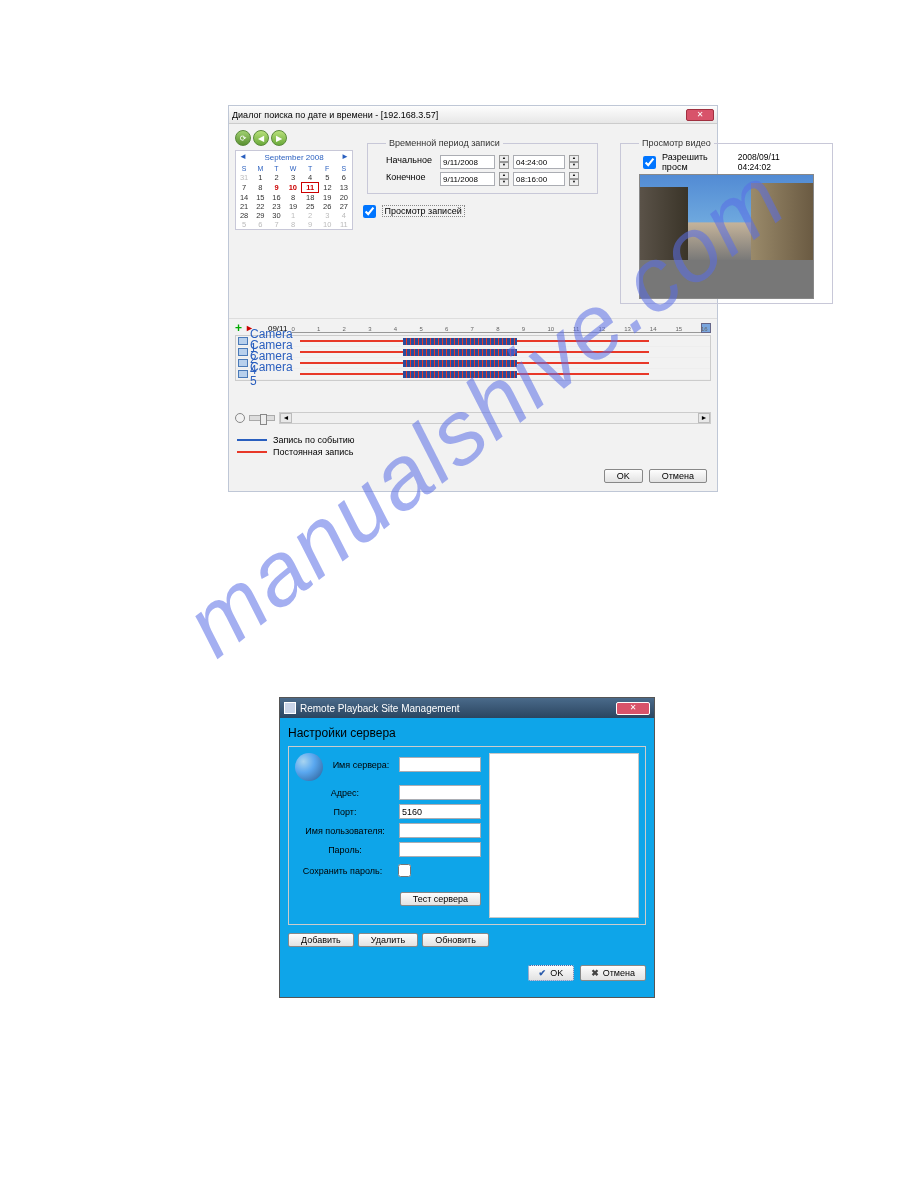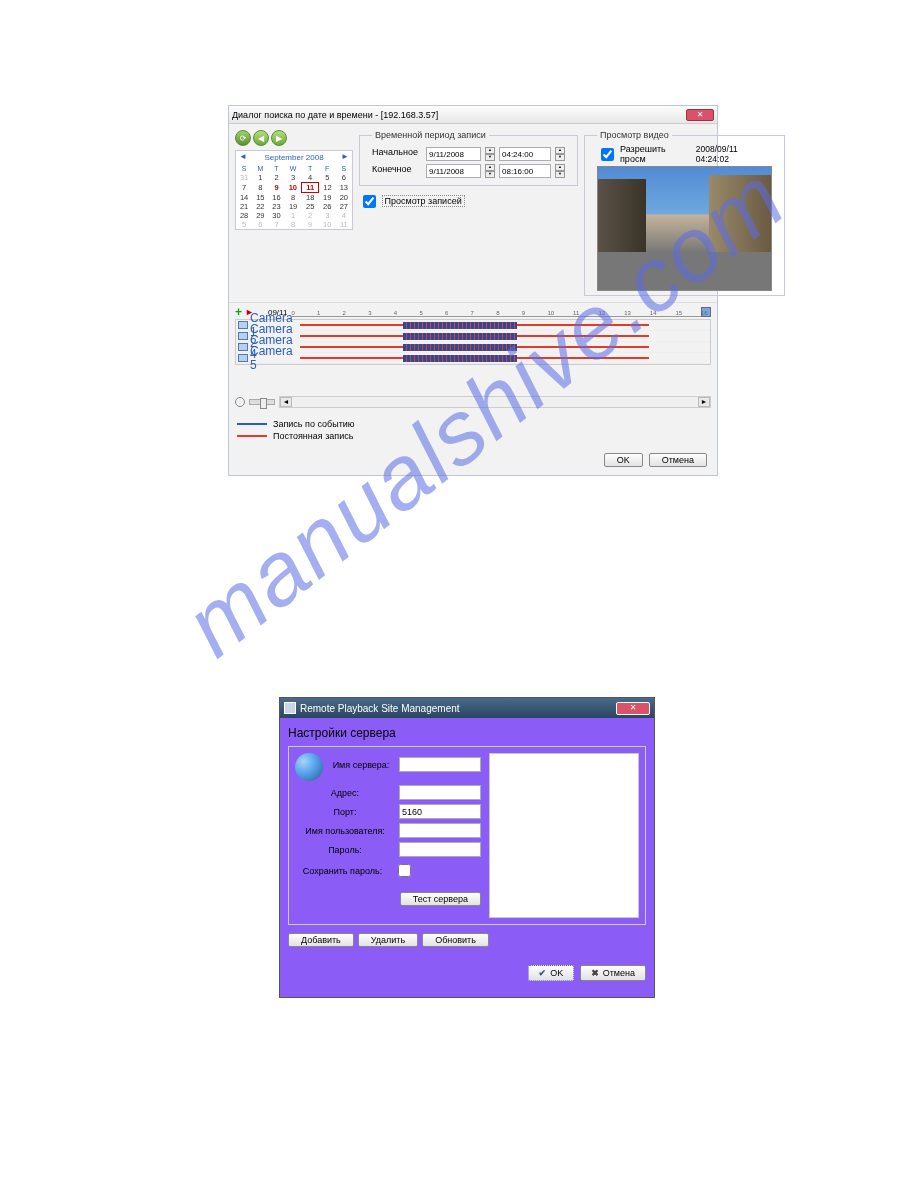--- a/index.html
+++ b/index.html
@@ -21,21 +21,21 @@
   .calendar .cal-hdr .arrow { position: absolute; color: #2a5fbf; font-size: 8px; top: 1px; }
   .calendar .cal-hdr .arrow.prev { left: 3px; }
   .calendar .cal-hdr .arrow.next { right: 3px; }
   .calendar table { border-collapse: collapse; width: 100%; }
   .calendar th { color: #2a5fbf; font-weight: normal; font-size: 7px; }
   .calendar td { text-align: center; font-size: 7.5px; color: #333; padding: 0 1px; }
   .calendar td.dim { color: #bbb; }
   .calendar td.red { color: #c00; font-weight: bold; }
   .calendar td.boxed { border: 1px solid #c00; }
 
-  fieldset { border: 1px solid #c8c8d8; font-size: 9px; padding: 4px 12px; margin: 0; }
+  fieldset { border: 1px solid #c8c8d8; font-size: 9px; padding: 4px 18px; margin: 8px; }
   legend { padding: 0 3px; color: #333; }
   .period-row { display: flex; align-items: flex-start; gap: 4px; margin: 3px 0; }
   .period-row label { width: 50px; font-size: 9px; }
   .period-row input { font-size: 8px; height: 14px; border: 1px solid #abadb3; padding: 0 2px; }
   .date-in { width: 55px; }
   .time-in { width: 52px; }
   .spinner { width: 10px; height: 14px; display:inline-flex; flex-direction:column; }
   .spinner div { flex:1; background:#eee; border:1px solid #999; font-size:4px; text-align:center; line-height:4px; }
   .checkrow { margin-top: 6px; font-size: 9px; }
   .checkrow input { vertical-align: middle; }
@@ -73,21 +73,21 @@
   .tl-footer .hscroll .ar { width:12px; text-align:center; font-size:7px; border:1px solid #bbb; background:#e8e8e8; }
   .tl-footer .hscroll .track { flex:1; }
 
   .legend-section { padding: 2px 8px; font-size: 9px; }
   .legend-section .item { display:flex; align-items:center; gap:6px; margin:2px 0; }
   .legend-section .line { width: 30px; height: 2px; }
   .dlg1-btns { position:absolute; right:10px; bottom:8px; display:flex; gap:6px; }
   .winbtn { font-size: 9px; padding: 1px 12px; border: 1px solid #888; background: linear-gradient(#fdfdfd,#e2e2e2); border-radius: 2px; }
 
   
-  .dlg2 { position: absolute; left: 279px; top: 697px; width: 376px; background: #8b5cf6; border: 1px solid #555; }
+  .dlg2 { position: absolute; left: 279px; top: 697px; width: 376px; background: #0ea5e9; border: 1px solid #555; }
   .dlg2 .titlebar { height: 20px; background: linear-gradient(#4a6a8a,#2a4560); color: #fff; font-size: 10px; display:flex; align-items:center; padding: 0 4px; }
   .dlg2 .titlebar .ico { width:12px; height:12px; background:#c8d4e8; margin-right:4px; border:1px solid #fff; }
   .dlg2 .titlebar .close { margin-left:auto; background: #d8536a; width: 34px; height: 13px; border: 1px solid #fff; border-radius: 2px; font-size: 8px; text-align:center; color:#fff; }
   .dlg2-body { padding: 8px; }
   .settings-box { border: 1px solid #ccc; padding: 6px; display:flex; gap: 8px; }
   .form-col { width: 186px; }
   .form-title { font-size: 12px; margin-bottom: 6px; }
   .globe { width: 28px; height: 28px; border-radius: 50%; background: radial-gradient(circle at 30% 30%, #a8d4f0, #5aa8f0 40%, #2a5a90 100%); float:left; margin-right:4px; }
   .form-row { display:flex; align-items:center; justify-content:flex-end; gap:4px; margin:4px 0; }
   .form-row label { font-size: 9px; text-align:center; flex:1; }

